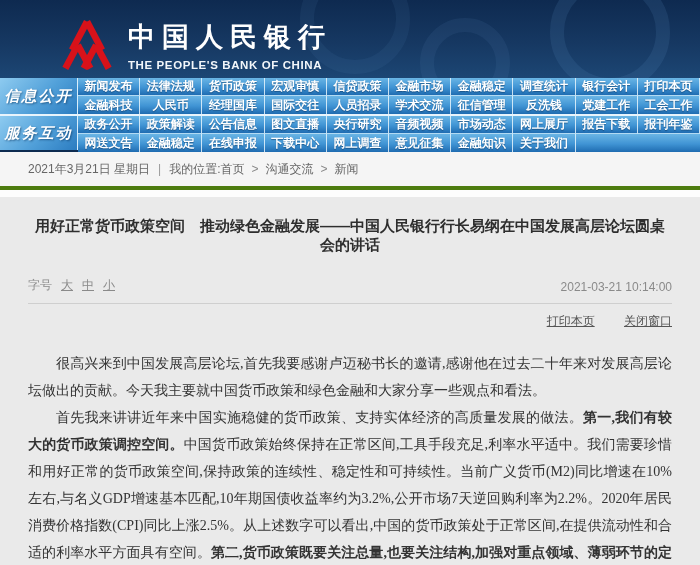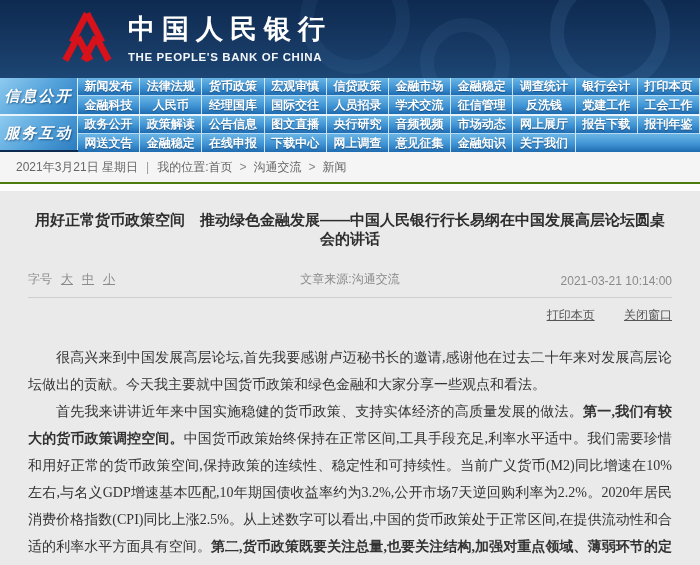--- a/index.html
+++ b/index.html
@@ -6,21 +6,21 @@
   html,body { background:#d8d8d8; }
   body { font-family:"Liberation Sans","DejaVu Sans",sans-serif; }
   .page { width:700px; height:565px; margin:0 auto; background:#eaeaea; overflow:hidden; position:relative; }
 
   
   .masthead { height:78px; background:linear-gradient(180deg,#0e2a50 0%,#163862 55%,#1c4674 100%); position:relative; overflow:hidden; }
   .coin { position:absolute; border-radius:50%; border:14px solid rgba(90,135,185,.16); }
   .coin.c1 { width:120px; height:120px; right:30px; top:-28px; }
   .coin.c2 { width:90px; height:90px; right:190px; top:18px; border-color:rgba(90,135,185,.12); }
   .coin.c3 { width:110px; height:110px; left:300px; top:-36px; border-color:rgba(90,135,185,.10); }
-  .brand { position:absolute; left:62px; top:8px; display:flex; align-items:center; }
+  .brand { position:absolute; left:62px; top:16px; display:flex; align-items:center; }
   .logo { width:50px; height:58px; margin-right:16px; }
   .brand-text .cn { color:#fff; font-size:27px; letter-spacing:7px; font-weight:bold; font-family:"Liberation Serif","DejaVu Serif",serif; white-space:nowrap; }
   .brand-text .en { color:#f2f6fa; font-size:11.5px; font-weight:bold; letter-spacing:.6px; margin-top:4px; white-space:nowrap; }
 
   
   .nav { background:#f9a8d4; }
   .nav-section { display:flex; height:36px; }
   .nav-section + .nav-section { border-top:2px solid #e8f4fc; }
   .nav-label { width:78px; flex:0 0 78px; display:flex; align-items:center; justify-content:center;
     background:linear-gradient(135deg,#8ecbf0 0%,#51a0d9 55%,#2b7cc0 100%);
@@ -29,22 +29,22 @@
   .nav-cells { flex:1; display:grid; grid-template-columns:repeat(10,1fr); grid-auto-rows:18px; }
   .nav-cell { display:flex; align-items:center; justify-content:center; color:#fff; font-size:12px; font-weight:bold;
     background:linear-gradient(180deg,#6ab5e5 0%,#4094d4 55%,#1f6cb1 100%);
     border-right:1px solid rgba(240,250,255,.8); text-shadow:0 1px 1px rgba(10,50,90,.55);
     white-space:nowrap; cursor:pointer; }
   .nav-cell.top-row { border-bottom:1px solid rgba(240,250,255,.55); }
   .nav-cell.empty { cursor:default; border-right:none; }
   .nav-bottom-line { height:2px; background:#0d2b50; }
 
   
-  .breadcrumb { height:32px; background:#f5f5f5; border-bottom:2px solid #4d7c0f; display:flex; align-items:center;
-    padding-left:16px; font-size:12px; color:#666; }
+  .breadcrumb { height:38px; background:#f5f5f5; border-bottom:4px solid #4d7c0f; display:flex; align-items:center;
+    padding-left:28px; font-size:12px; color:#666; }
   .breadcrumb .sep { margin:0 8px; color:#999; }
   .breadcrumb .gt { margin:0 7px; color:#888; }
   .breadcrumb a { color:#666; text-decoration:none; cursor:pointer; }
   .white-gap { height:7px; background:#fdfdfd; }
 
   
   .content { padding:0 28px; background:#eaeaea; }
   .article-title { margin-top:20px; text-align:center; font-size:15px; font-weight:bold; color:#2e2e2e;
     font-family:"Liberation Sans","DejaVu Sans",sans-serif; }
   .meta-row { margin-top:22px; display:flex; align-items:flex-end; font-size:12px; color:#8a8a8a;
@@ -149,21 +149,20 @@
   <div class="white-gap"></div>
 
   <div class="content">
     <div class="article-title">用好正常货币政策空间　推动绿色金融发展——中国人民银行行长易纲在中国发展高层论坛圆桌会的讲话</div>
 
     <div class="meta-row">
       <div class="meta-left">
         <span>字号</span>
         <span id="font-size-opts"><a class="font-size-opt">大</a><a class="font-size-opt">中</a><a class="font-size-opt">小</a></span>
       </div>
-      <div class="meta-center">文章来源:沟通交流</div>
       <div class="meta-right">2021-03-21 10:14:00</div>
     </div>
 
     <div class="print-row">
       <a>打印本页</a>
       <a>关闭窗口</a>
     </div>
 
     <div class="article-body" id="article-body">
         <p class="indent"><span>很高兴来到中国发展高层论坛,首先我要感谢卢迈秘书长的邀请,感谢他在过去二十年来对发展高层论坛做出的贡献。今天我主要就中国货币政策和绿色金融和大家分享一些观点和看法。</span></p>

